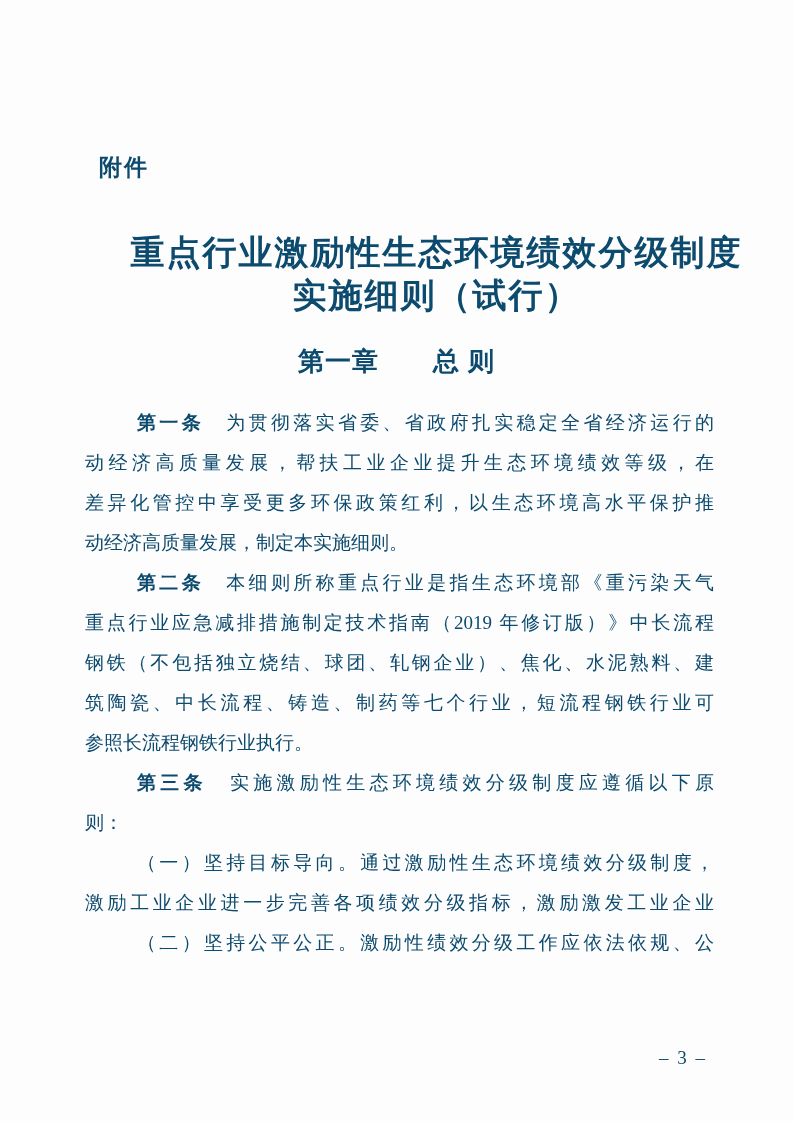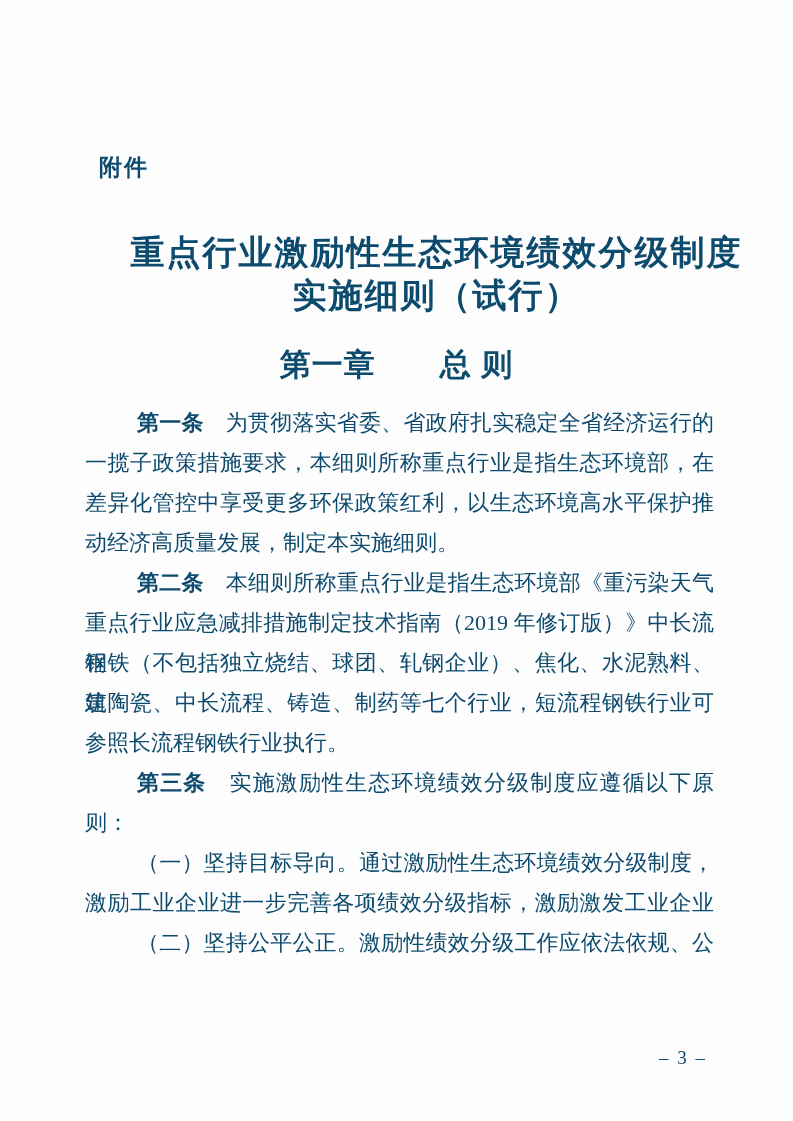--- a/index.html
+++ b/index.html
@@ -37,31 +37,31 @@
     line-height: 43px;
     letter-spacing: 2px;
     padding-left: 40px;
   }
   .chapter {
     position: absolute;
     top: 344px;
     left: 0;
     width: 100%;
     text-align: center;
-    font-size: 31px;
+    font-size: 26px;
     font-weight: bold;
     font-family: "Liberation Sans", "DejaVu Sans", sans-serif;
     letter-spacing: 1px;
   }
   .body-block {
     position: absolute;
     left: 85px;
     top: 403px;
     width: 629px;
-    font-size: 22px;
+    font-size: 19px;
   }
   .line {
     height: 40px;
     line-height: 40px;
     text-align: left;
   }
   .line.j {
     text-align: justify;
     text-align-last: justify;
   }
@@ -92,21 +92,21 @@
     <div>重点行业激励性生态环境绩效分级制度</div>
     <div>实施细则（试行）</div>
   </div>
 
   <div class="chapter">第一章　　总 则</div>
 
   <div class="body-block">
 
     <div class="line indent j"><span class="lead">第一条</span><span>　为贯彻落实省委、省政府扎实稳定全省经济运行的</span></div>
 
-    <div class="line j"><span>一揽子政策措施要求，本细则所称重点行业是指生态环境部，在</span></div>
+    <div class="line j"><span>动经济高质量发展，帮扶工业企业提升生态环境绩效等级，在</span></div>
 
     <div class="line j"><span>差异化管控中享受更多环保政策红利，以生态环境高水平保护推</span></div>
 
     <div class="line"><span>动经济高质量发展，制定本实施细则。</span></div>
 
     <div class="line indent j"><span class="lead">第二条</span><span>　本细则所称重点行业是指生态环境部《重污染天气</span></div>
 
     <div class="line j"><span>重点行业应急减排措施制定技术指南（2019 年修订版）》中长流程</span></div>
 
     <div class="line j"><span>钢铁（不包括独立烧结、球团、轧钢企业）、焦化、水泥熟料、建</span></div>

